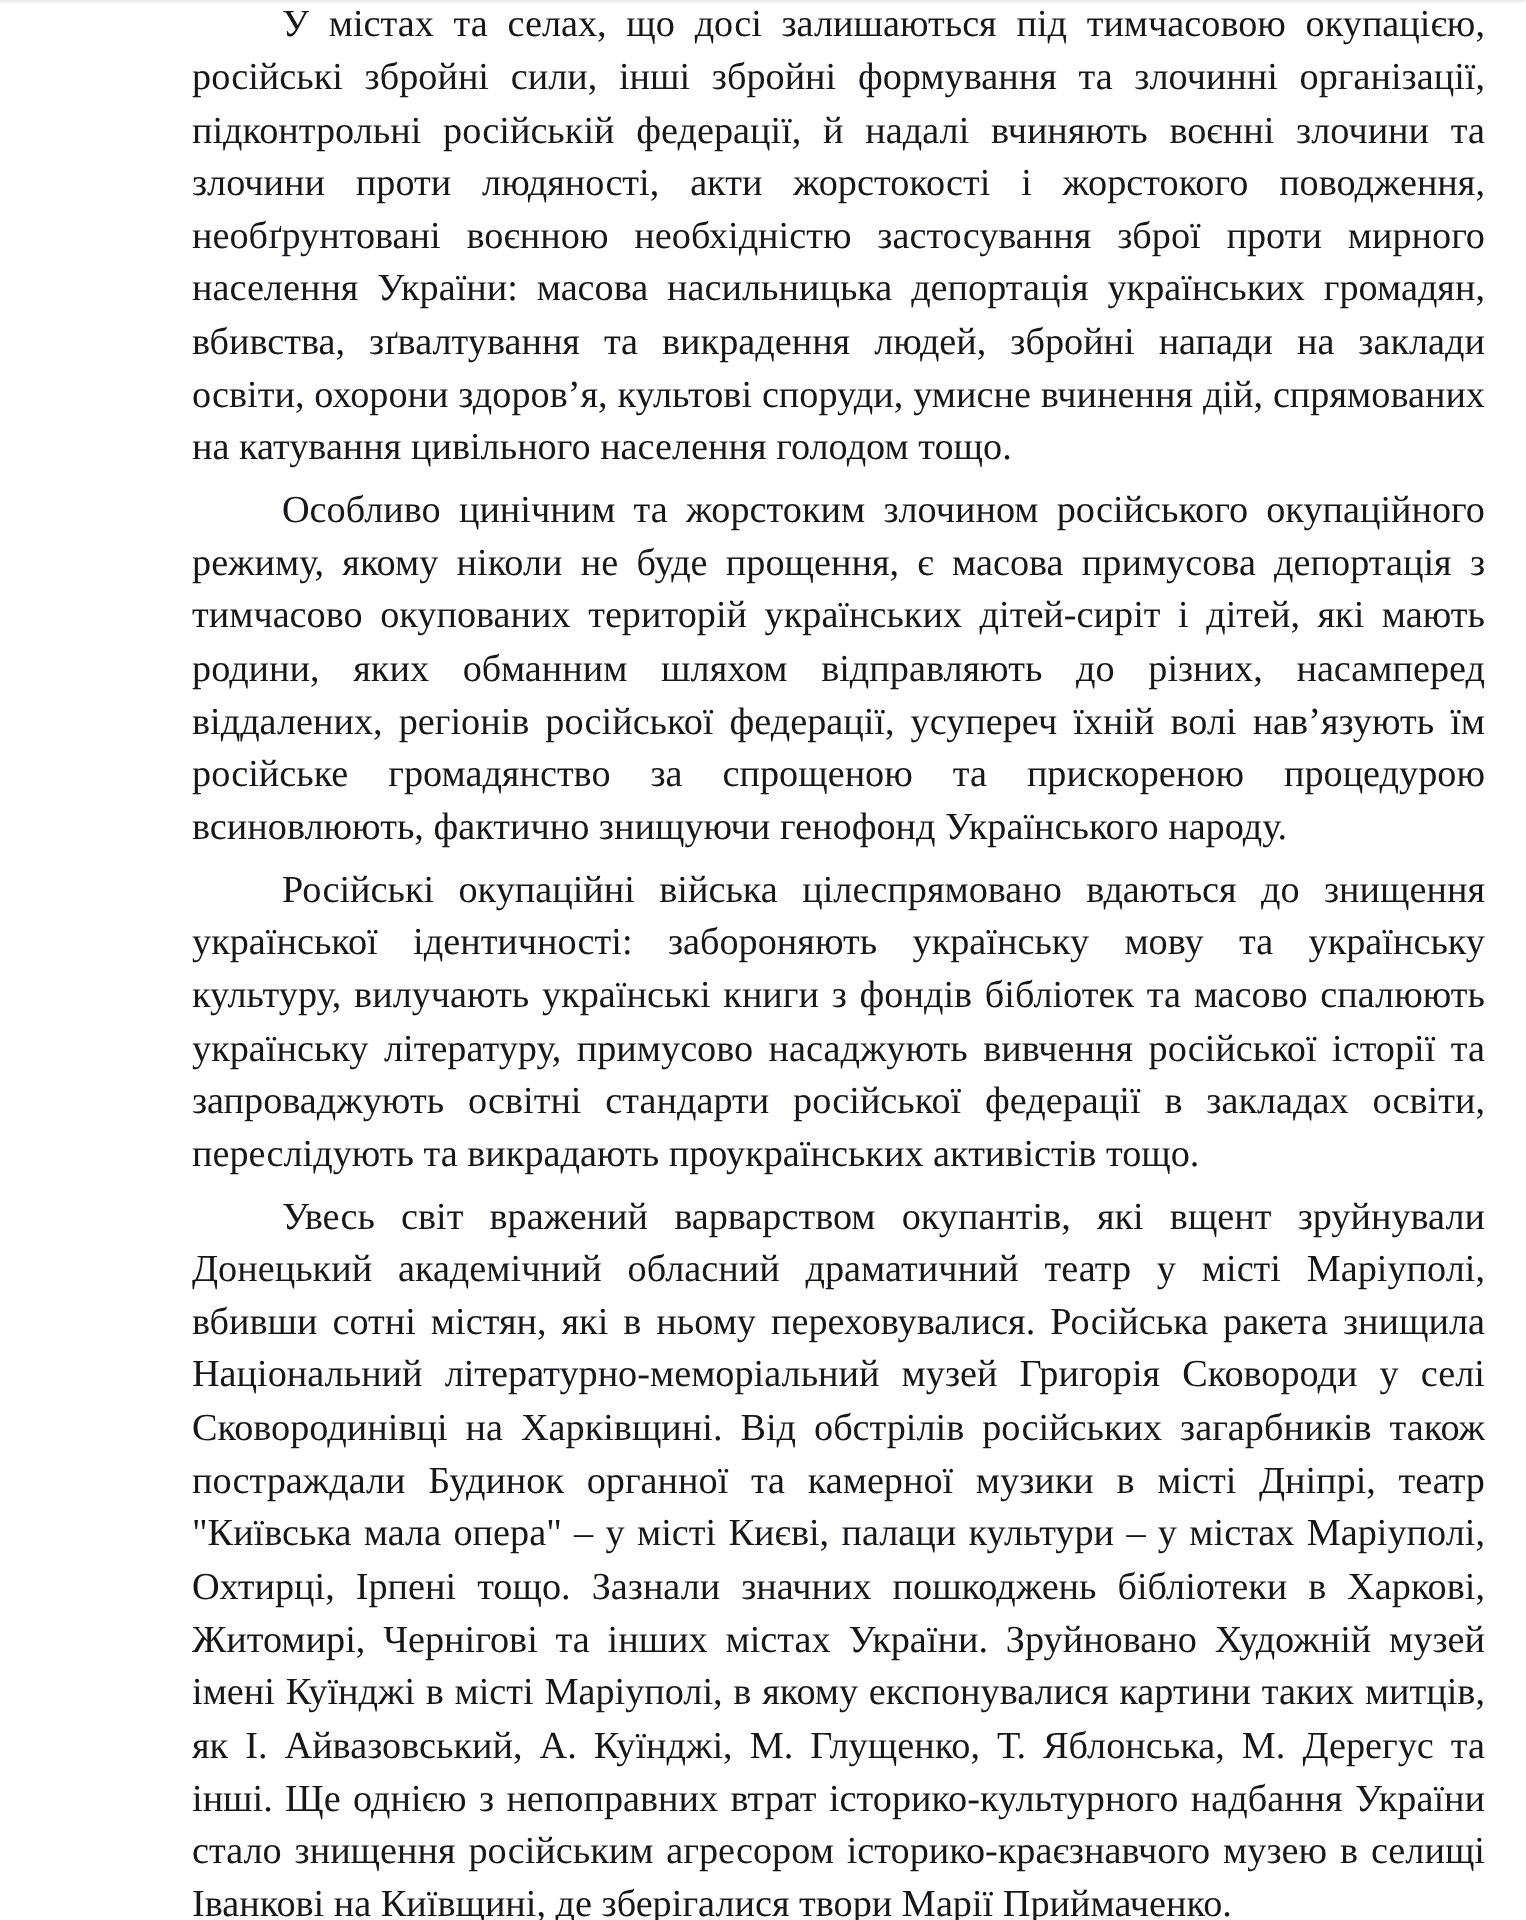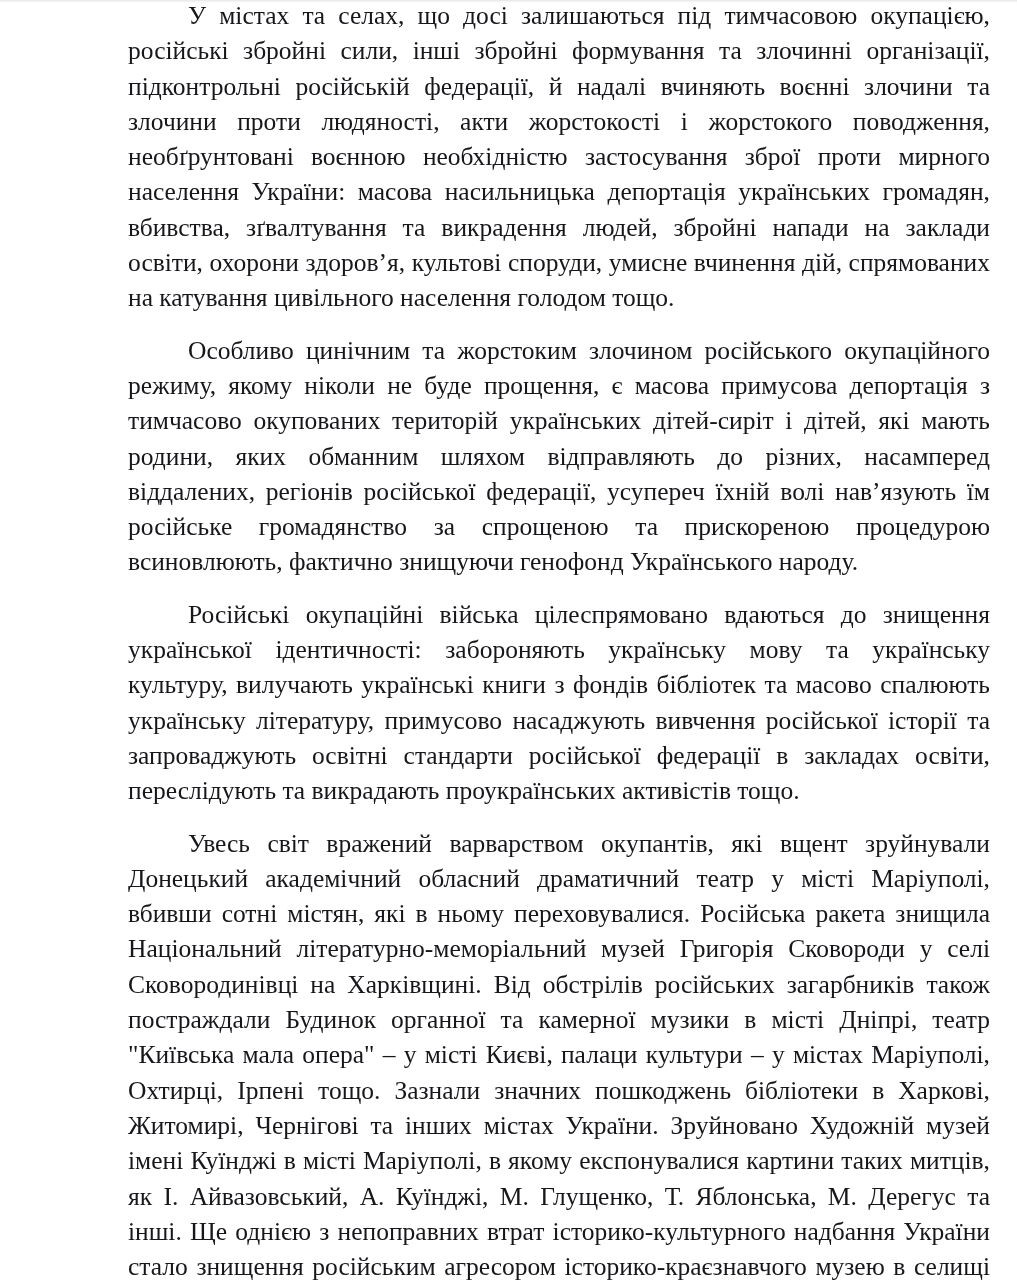--- a/index.html
+++ b/index.html
@@ -49,21 +49,21 @@
     font-size: 25.5px;
     line-height: 35.3px;
     color: #17171b;
     letter-spacing: 0px;
     word-spacing: 0px;
     
     -webkit-font-smoothing: antialiased;
   }
 
   p.para + p.para {
-    margin-top: 17px;
+    margin-top: 6px;
   }
 
   
   p.para:first-child {
     margin-top: -2px;
   }
 
   
   p.para:last-child {
     overflow: hidden;

